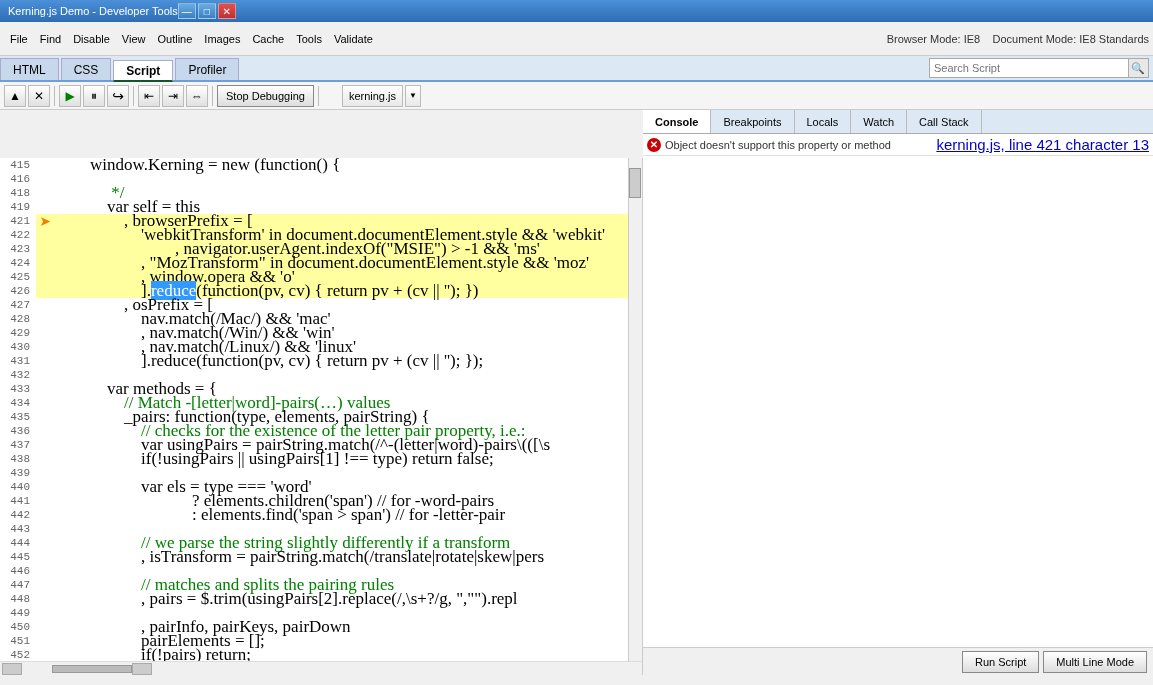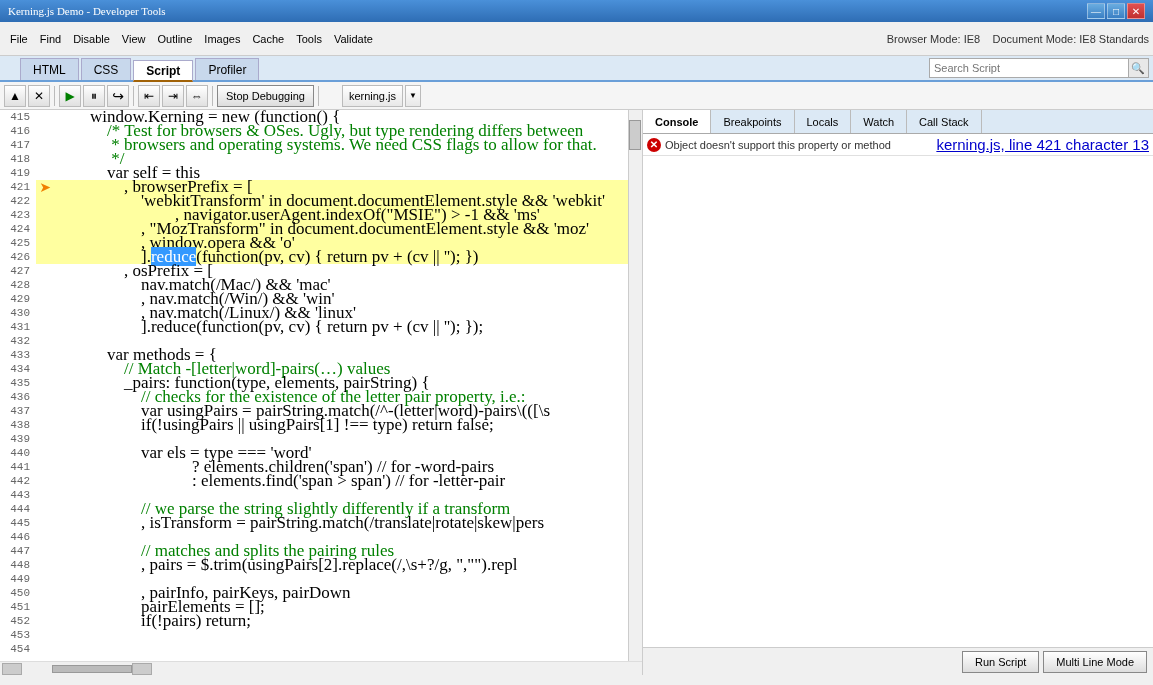--- a/index.html
+++ b/index.html
@@ -6,23 +6,21 @@
     body { font-family: 'Segoe UI', Tahoma, sans-serif; font-size: 12px; background: #f0f0f0; color: #000; overflow: hidden; }
 
     
     .title-bar {
       background: linear-gradient(to bottom, #4a90d9, #2e6db4);
       color: white;
       height: 22px;
       display: flex;
       align-items: center;
       padding: 0 8px;
-      justify-content: space-between;
-      font-size: 11px;
-      font-family: Liberation Serif, serif;
+      font-size: 11px;
     }
     .title-bar-controls { display: flex; gap: 2px; }
     .title-bar-btn {
       width: 18px; height: 16px;
       border: 1px solid rgba(255,255,255,0.4);
       background: linear-gradient(to bottom, #6aade0, #3a7fc4);
       color: white; font-size: 10px;
       display: flex; align-items: center; justify-content: center;
       cursor: pointer;
     }
@@ -48,36 +46,36 @@
       color: #333;
     }
 
     
     .tab-bar {
       background: #dce9f5;
       border-bottom: 2px solid #6a9fd8;
       height: 26px;
       display: flex;
       align-items: flex-end;
-      padding-left: 20px;
+      padding-left: 0;
     }
     .tab {
       padding: 4px 12px;
       cursor: pointer;
       font-size: 12px;
       border: 1px solid #aac;
       border-bottom: none;
       background: #c8d8ec;
       margin-right: 2px;
       height: 22px;
       display: flex; align-items: center;
     }
     .tab.active {
       background: #ffffff;
-      border-bottom: 2px solid #a16207;
+      border-bottom: 2px solid #14532d;
       font-weight: bold;
       margin-bottom: -2px;
       z-index: 1;
     }
 
     
     .toolbar {
       background: #f5f5f5;
       border-bottom: 1px solid #ccc;
       height: 28px;
@@ -143,20 +141,21 @@
     }
 
     
     .code-area {
       flex: 1;
       background: white;
       overflow: hidden;
       display: flex;
       flex-direction: column;
       border-right: 1px solid #ccc;
+      margin-top: 48px;
     }
     .code-scroll {
       flex: 1;
       overflow: hidden;
       display: flex;
     }
     .code-line {
       display: flex;
       height: 14px;
       white-space: nowrap;
@@ -347,26 +346,20 @@
       <div style="flex:1; overflow:hidden; position:relative;">
         <div id="code-lines-container">
             <div class="code-line">
               <span class="line-num">415</span>
               <span class="line-arrow"></span>
               <span class="line-text">        window.Kerning = new (function() {</span>
             </div>
             <div class="code-line">
               <span class="line-num">416</span>
               <span class="line-arrow"></span>
-              <span class="line-text"><span style="color:#008000;">            /* Test for browsers &amp; OSes. Ugly, but type rendering differs between</span></span>
-            </div>
-            <div class="code-line">
-              <span class="line-num">417</span>
-              <span class="line-arrow"></span>
-              <span class="line-text"><span style="color:#008000;">             * browsers and operating systems. We need CSS flags to allow for that.</span></span>
             </div>
             <div class="code-line">
               <span class="line-num">418</span>
               <span class="line-arrow"></span>
               <span class="line-text"><span style="color:#008000;">             */</span></span>
             </div>
             <div class="code-line">
               <span class="line-num">419</span>
               <span class="line-arrow"></span>
               <span class="line-text">            var self = this</span>

